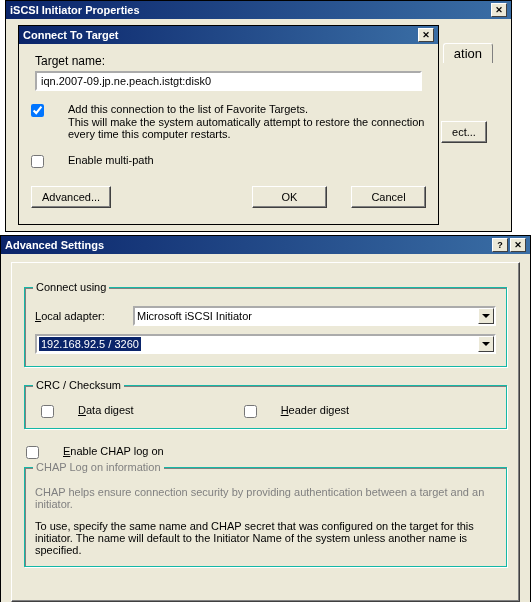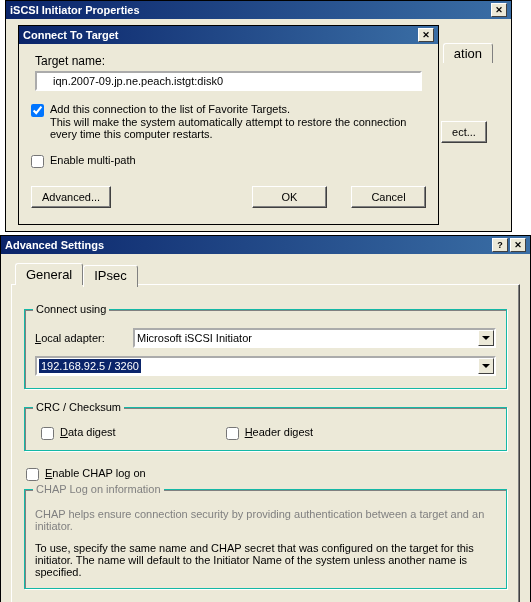--- a/index.html
+++ b/index.html
@@ -58,29 +58,29 @@
   .label {
     font-size: 12px;
     margin-bottom: 3px;
     display: block;
   }
   .sunken-input {
     width: 100%;
     box-sizing: border-box;
     border: 2px inset #fff;
     background: #fff;
-    padding: 2px 16px;
+    padding: 2px 4px;
     font-family: Tahoma, sans-serif;
     font-size: 11px;
     height: 20px;
   }
   .check-row {
     display: flex;
     align-items: flex-start;
-    gap: 6px;
+    gap: 24px;
     margin-top: 12px;
   }
   .check-row input[type=checkbox] {
     width: 13px;
     height: 13px;
     margin: 1px 0 0 0;
     flex: none;
   }
   .check-row .txt {
     flex: 1;
@@ -258,24 +258,20 @@
 <div class="window" style="left:0; top:235px; width:531px; height:367px; border-bottom:none;">
   <div class="titlebar">
     <span>Advanced Settings</span>
     <div class="controls">
       <div class="btn">?</div>
       <div class="btn">✕</div>
     </div>
   </div>
 
   <div style="padding:8px 10px;">
-    <div class="tabs">
-      <div class="tab active"><span>General</span></div>
-      <div class="tab inactive"><span>IPsec</span></div>
-    </div>
     <div class="tab-panel" style="min-height:310px;">
 
       <div class="groupbox">
         <div class="legend">Connect using</div>
 
         <div class="row">
           <div class="lbl"><span class="u">L</span>ocal adapter:</div>
           <div class="select-win">
             <span class="value">Microsoft iSCSI Initiator</span>
             <div class="arrow"></div>

